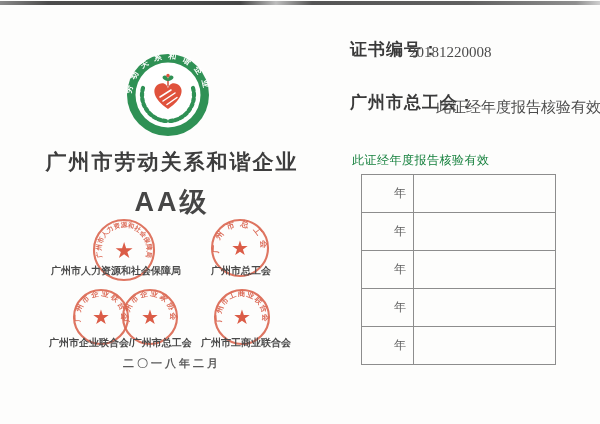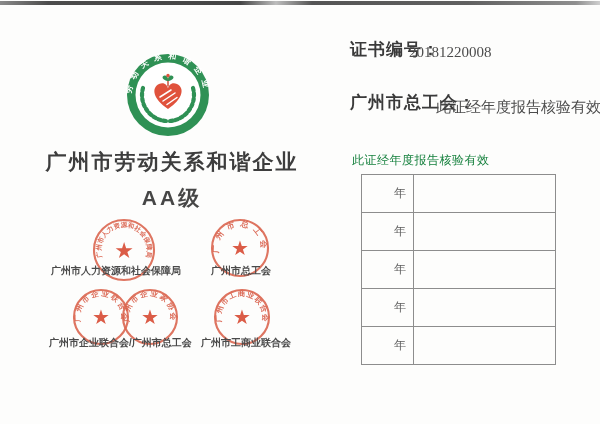--- a/index.html
+++ b/index.html
@@ -12,21 +12,21 @@
     background:linear-gradient(to right,#8a8a8a 0%,#4c4c4c 8%,#454545 40%,#bdbdbd 46%,#555 52%,#606060 78%,#8f8f8f 96%,#cfcfcf 100%);
   }
   
   .logo-svg{position:absolute;left:126px;top:53px;}
   .title-1{
     position:absolute;left:20px;top:148px;width:304px;text-align:center;
     font-size:21px;font-weight:600;letter-spacing:2px;color:#3d3d3d;
   }
   .title-2{
     position:absolute;left:20px;top:184px;width:304px;text-align:center;
-    font-size:21px;font-weight:600;letter-spacing:3px;color:#464646;
+    font-size:27px;font-weight:600;letter-spacing:3px;color:#464646;
   }
   .seal{position:absolute;opacity:.92;}
   .seal-ring{fill:none;stroke:#dc6a54;stroke-width:2.1;}
   .seal-text{fill:#d95f4a;font-weight:bold;font-family:"Liberation Sans","DejaVu Sans",sans-serif;}
   .seal-star{fill:#d94f38;text-anchor:middle;font-family:"DejaVu Sans",sans-serif;}
   .seal-label{
     position:absolute;font-size:10px;font-weight:bold;color:#4a4a4a;white-space:nowrap;
   }
   .issue-date{
     position:absolute;left:20px;top:356px;width:304px;text-align:center;
@@ -123,20 +123,21 @@
     <path id="sealarc-e" d="M -19.7 7.2 A 21 21 0 1 1 19.7 7.2" fill="none"></path>
     <text class="seal-text" font-size="7.5" letter-spacing="1">
       <textPath href="#sealarc-e" startOffset="50%" text-anchor="middle">广州市工商业联合会</textPath>
     </text>
     <text class="seal-star" font-size="20" y="7">★</text>
   </svg>
 
   <div class="seal-label" style="left:49px;top:336px">广州市企业联合会/广州市总工会</div>
   <div class="seal-label" style="left:201px;top:336px">广州市工商业联合会</div>
 
+  <div class="issue-date">二〇一八年二月</div>
 
   <div class="field-label" style="left:350px;top:38px">证书编号：</div>
   <div class="field-value" style="left:409px;top:44px">20181220008</div>
 
   <div class="field-label" style="left:350px;top:91px">广州市总工会：</div>
   <div class="field-value" style="left:436px;top:98px">此证经年度报告核验有效</div>
 
   <div class="verify-heading">此证经年度报告核验有效</div>
 
   <div class="verify-table">

